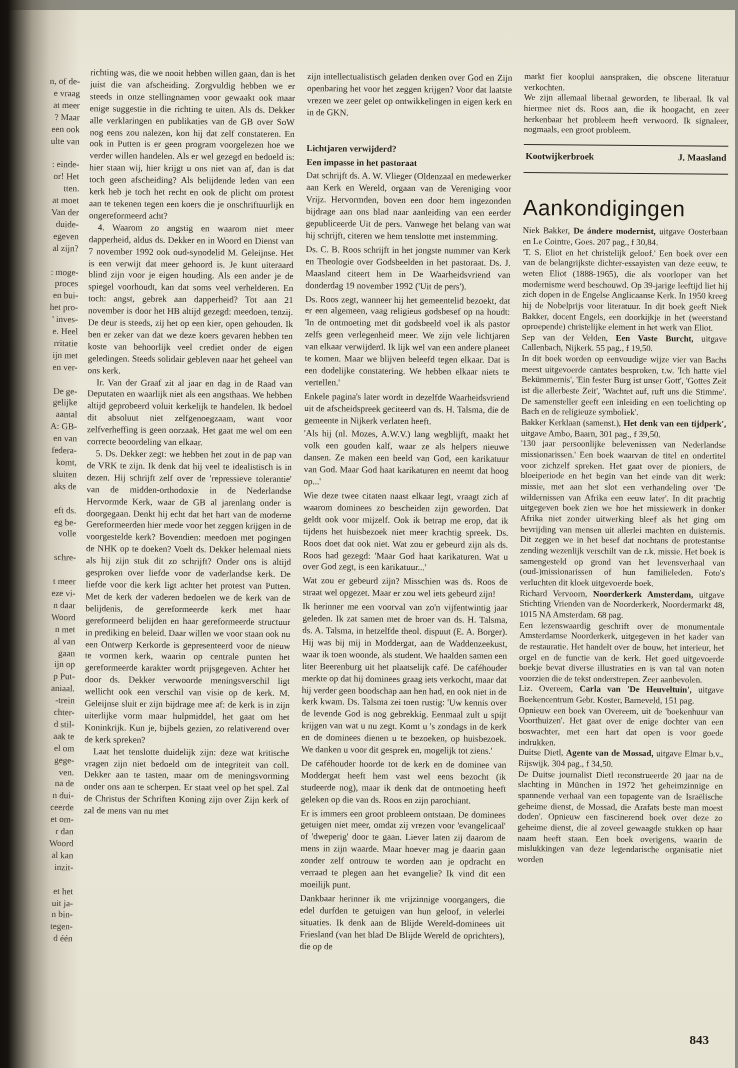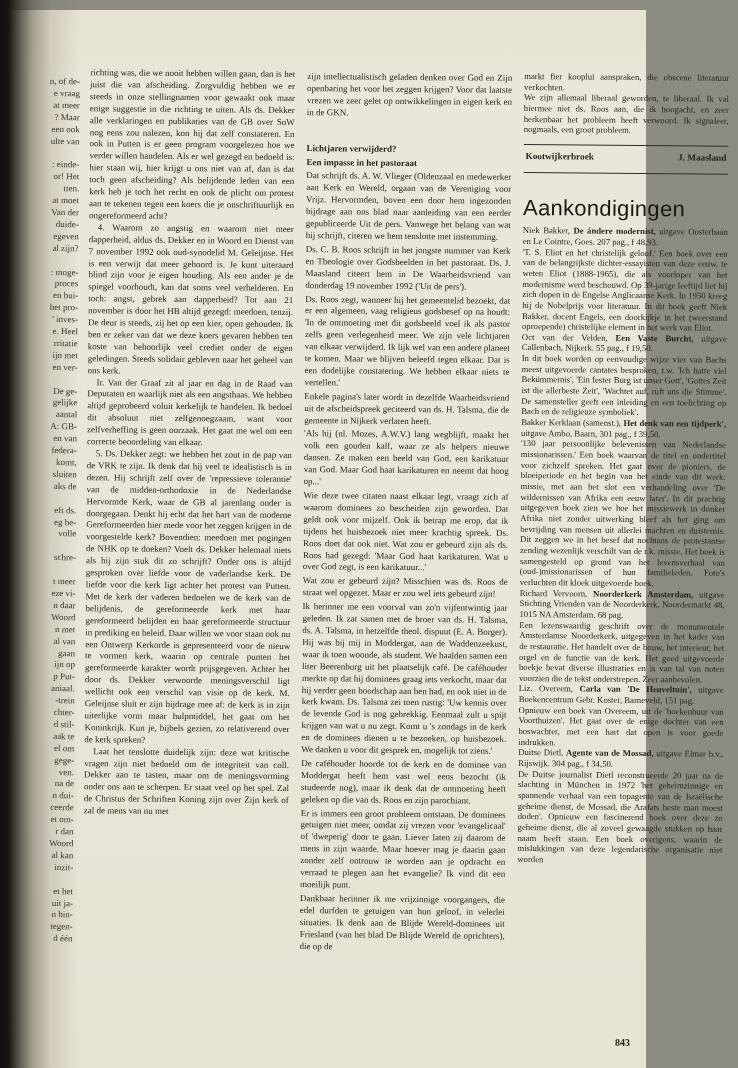--- a/index.html
+++ b/index.html
@@ -2,21 +2,21 @@
 <html lang="nl"><head>
 <meta charset="utf-8">
 <style>
   html,body{margin:0;padding:0;}
   body{
     width:738px;height:1068px;position:relative;overflow:hidden;
     background:#8d8c83;
     font-family:"Liberation Serif",serif;
   }
   .page{
-    position:absolute;top:10px;left:0;width:646px;height:1058px;
+    position:absolute;top:10px;left:0;width:735px;height:1058px;
     background:linear-gradient(180deg,#e6e2d2 0%,#ebe7d8 8%,#eae6d7 62%,#e7e3d3 100%);
   }
   .gutter-shadow{
     position:absolute;top:0;left:0;width:82px;height:1068px;z-index:5;pointer-events:none;
     background:linear-gradient(90deg,#12100d 0px,#16130f 8px,rgba(45,40,32,.78) 18px,
       rgba(80,72,58,.46) 32px,rgba(122,112,94,.22) 50px,rgba(0,0,0,0) 80px);
   }
   .gutter-text{
     position:absolute;top:66px;left:16px;width:60px;height:952px;overflow:hidden;z-index:2;
     font-size:9px;line-height:11.9px;color:#2e2a23;text-align:right;white-space:pre-line;
@@ -42,22 +42,22 @@
     padding:6px 2px 10px;margin:9px 0 30px;
     font-size:9.3px;font-weight:bold;
   }
   .section-title{
     font-family:"Liberation Sans",sans-serif;
     font-size:22px;font-weight:400;letter-spacing:.3px;color:#1b1710;
     margin:0 0 12px;text-align:left;
   }
   .ann-head,.ann-body{text-indent:0;}
   .pagenum{
-    position:absolute;right:16px;bottom:20px;z-index:4;
-    font-size:10px;font-weight:bold;color:#221d16;
+    position:absolute;right:26px;bottom:20px;z-index:4;
+    font-size:13px;font-weight:bold;color:#221d16;
   }
 </style>
 </head>
 <body>
 
 <div class="page">
 
   <div class="gutter-text">n, of de-
 e vraag
 at meer
@@ -166,26 +166,26 @@
       <div class="sig">
         <span>Kootwijkerbroek</span>
         <span>J. Maasland</span>
       </div>
 
       <h2 class="section-title">Aankondigingen</h2>
 
       <p class="ann-head">
         <span>Niek Bakker,</span>
         <b>De ándere modernist,</b>
-        <span>uitgave Oosterbaan en Le Cointre, Goes. 207 pag., f 48,93.</span>
+        <span>uitgave Oosterbaan en Le Cointre, Goes. 207 pag., f 30,84.</span>
       </p>
       <p class="ann-body">'T. S. Eliot en het christelijk geloof.' Een boek over een van de belangrijkste dichter-essayisten van deze eeuw, te weten Eliot (1888-1965), die als voorloper van het modernisme werd beschouwd. Op 39-jarige leeftijd liet hij zich dopen in de Engelse Anglicaanse Kerk. In 1950 kreeg hij de Nobelprijs voor literatuur. In dit boek geeft Niek Bakker, docent Engels, een doorkijkje in het (weerstand oproepende) christelijke element in het werk van Eliot.</p>
 
       <p class="ann-head">
-        <span>Oct van der Velden,</span>
+        <span>Sep van der Velden,</span>
         <b>Een Vaste Burcht,</b>
         <span>uitgave Callenbach, Nijkerk. 55 pag., f 19,50.</span>
       </p>
       <p class="ann-body">In dit boek worden op eenvoudige wijze vier van Bachs meest uitgevoerde cantates besproken, t.w. 'Ich hatte viel Bekümmernis', 'Ein fester Burg ist unser Gott', 'Gottes Zeit ist die allerbeste Zeit', 'Wachtet auf, ruft uns die Stimme'. De samensteller geeft een inleiding en een toelichting op Bach en de religieuze symboliek'.</p>
 
       <p class="ann-head">
         <span>Bakker Kerklaan (samenst.),</span>
         <b>Het denk van een tijdperk',</b>
         <span>uitgave Ambo, Baarn, 301 pag., f 39,50.</span>
       </p>

